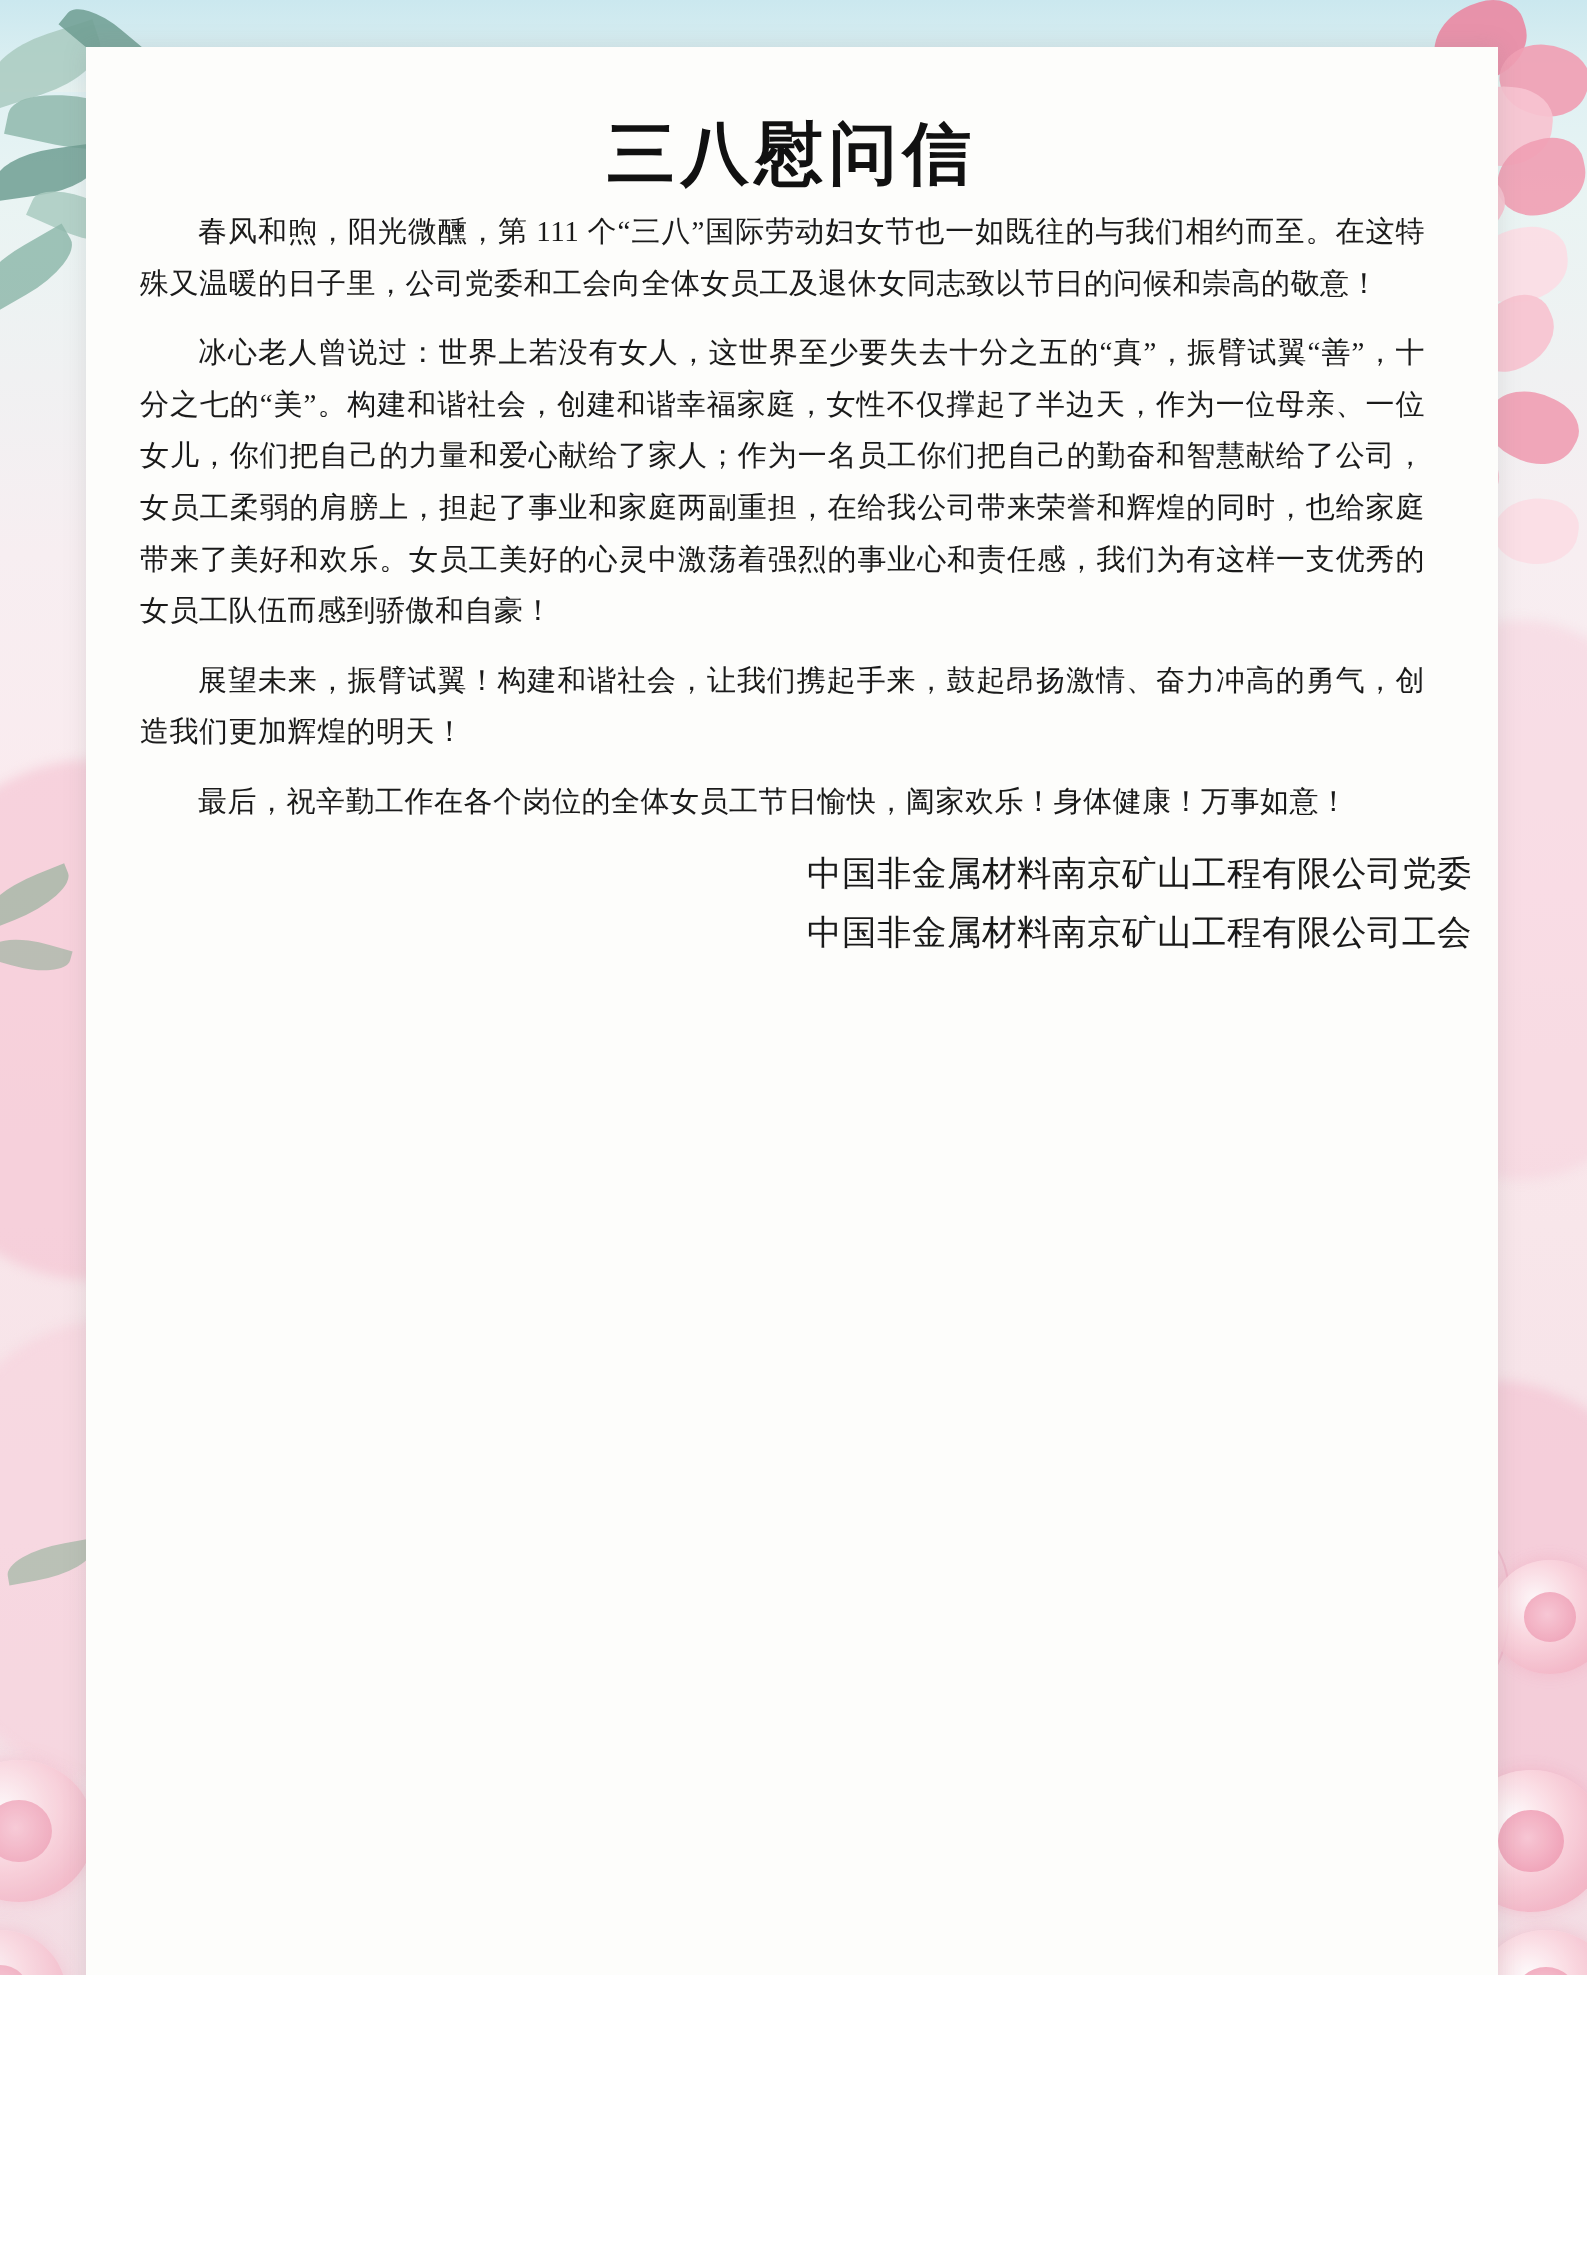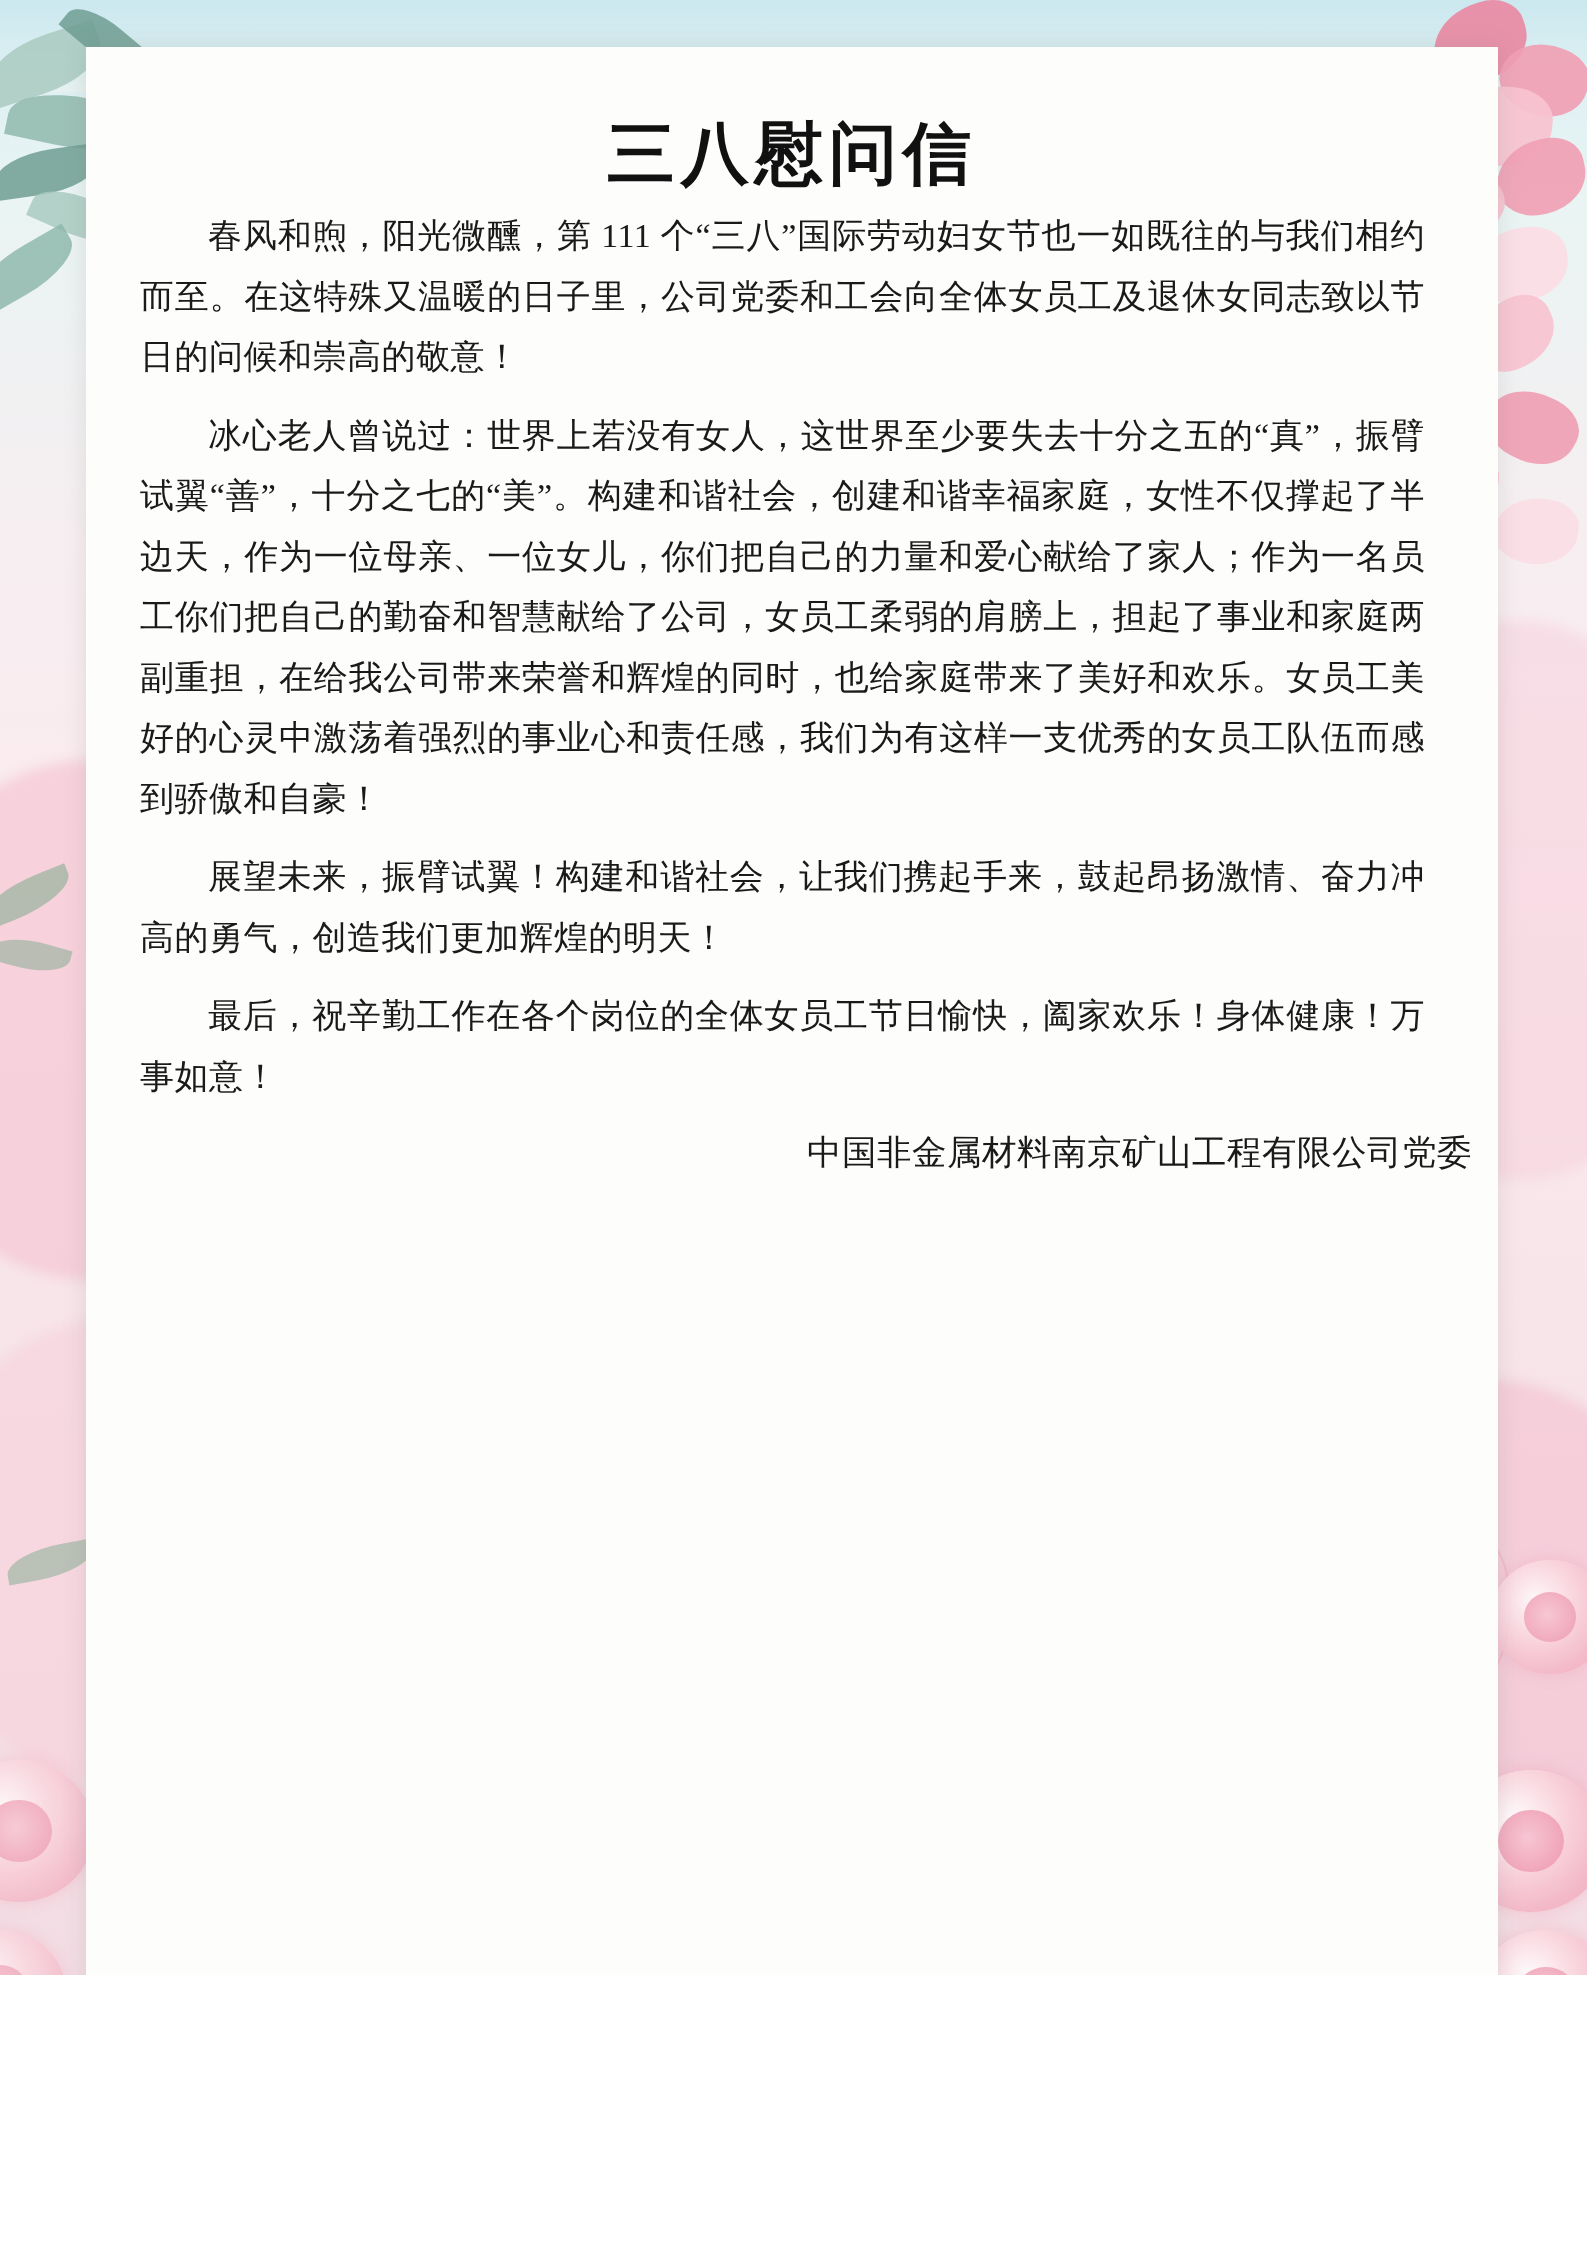--- a/index.html
+++ b/index.html
@@ -121,21 +121,21 @@
 
   .salutation {
     font-size: 34px;
     color: #1a1a1a;
     margin: 83px 0 0 54px;
     line-height: 1.2;
     letter-spacing: 1px;
   }
 
   .para {
-    font-size: 34px;
+    font-size: 29px;
     color: #1a1a1a;
     margin: 18px 73px 0 54px;
     line-height: 1.78;
     text-indent: 2em;
     text-align: justify;
     text-justify: inter-ideograph;
     letter-spacing: .5px;
   }
 
   .signature-block {
@@ -268,18 +268,19 @@
       <p class="para">春风和煦，阳光微醺，第 111 个“三八”国际劳动妇女节也一如既往的与我们相约而至。在这特殊又温暖的日子里，公司党委和工会向全体女员工及退休女同志致以节日的问候和崇高的敬意！</p>
 
       <p class="para">冰心老人曾说过：世界上若没有女人，这世界至少要失去十分之五的“真”，振臂试翼“善”，十分之七的“美”。构建和谐社会，创建和谐幸福家庭，女性不仅撑起了半边天，作为一位母亲、一位女儿，你们把自己的力量和爱心献给了家人；作为一名员工你们把自己的勤奋和智慧献给了公司，女员工柔弱的肩膀上，担起了事业和家庭两副重担，在给我公司带来荣誉和辉煌的同时，也给家庭带来了美好和欢乐。女员工美好的心灵中激荡着强烈的事业心和责任感，我们为有这样一支优秀的女员工队伍而感到骄傲和自豪！</p>
 
       <p class="para">展望未来，振臂试翼！构建和谐社会，让我们携起手来，鼓起昂扬激情、奋力冲高的勇气，创造我们更加辉煌的明天！</p>
 
       <p class="para">最后，祝辛勤工作在各个岗位的全体女员工节日愉快，阖家欢乐！身体健康！万事如意！</p>
 
       <div class="signature-block">
         <div class="sig-line">中国非金属材料南京矿山工程有限公司党委</div>
+        <div class="sig-line">中国非金属材料南京矿山工程有限公司工会</div>
       </div>
 
     </div>
   </div>
 
 </div>
 
 </body></html>

